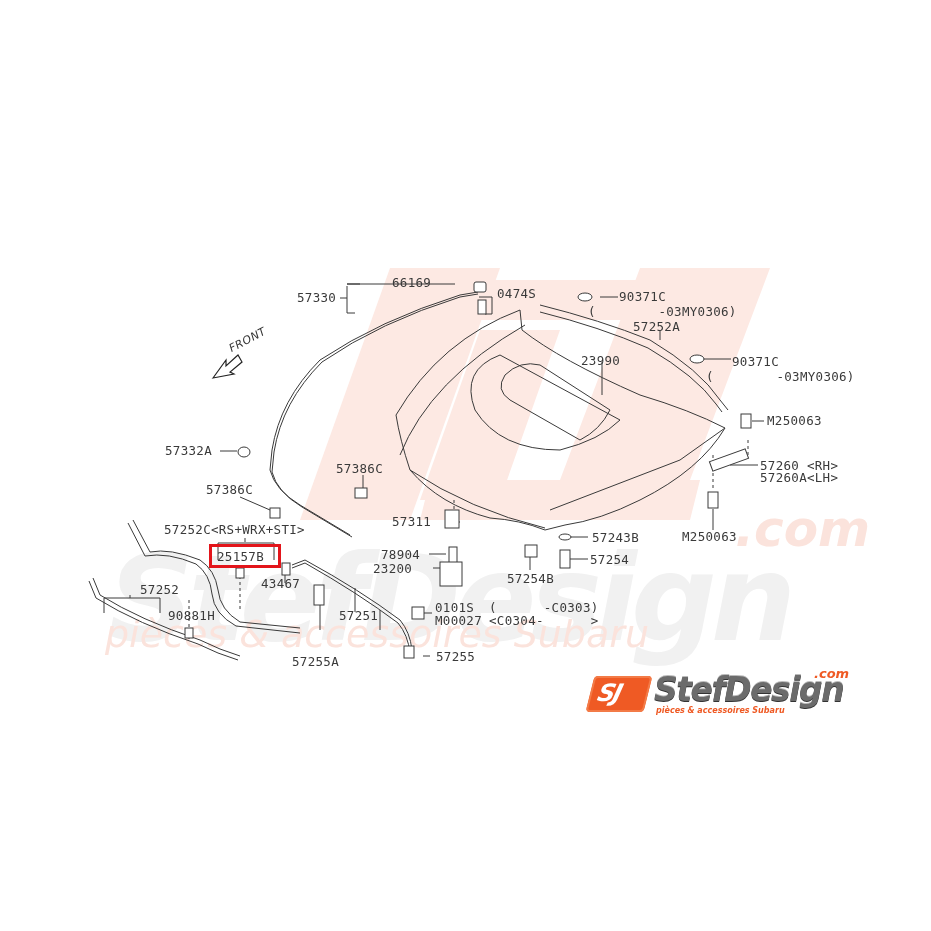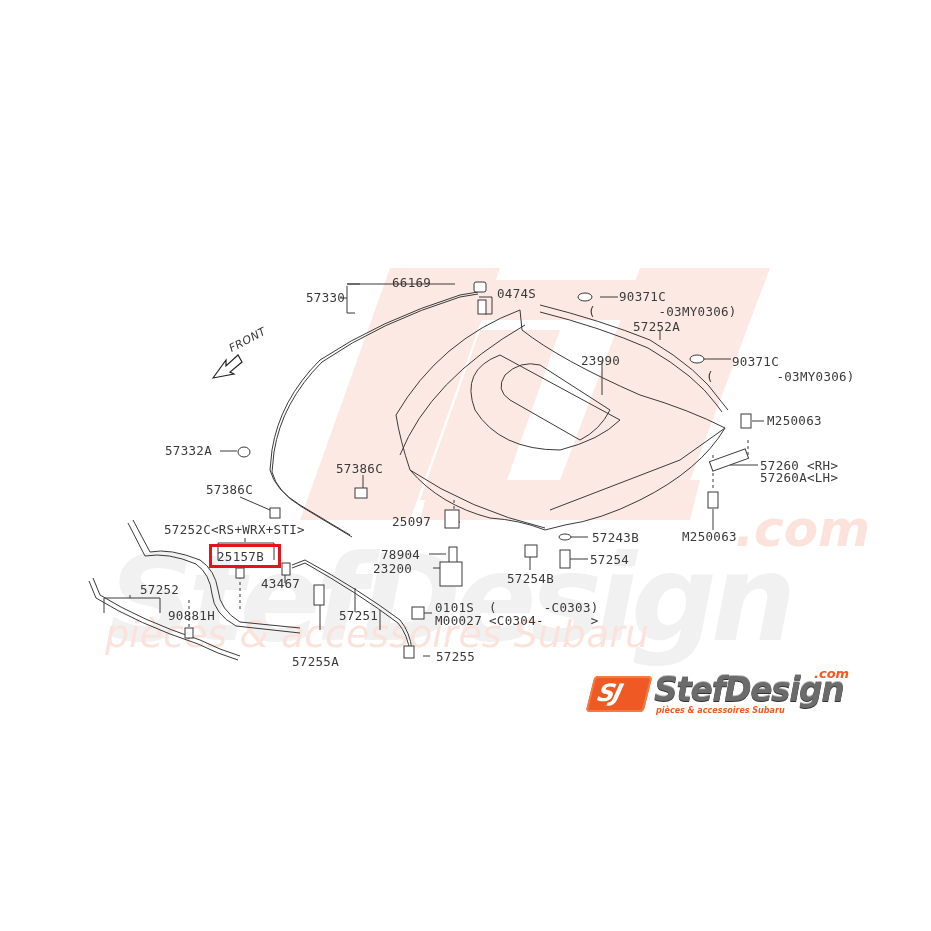--- a/index.html
+++ b/index.html
@@ -127,21 +127,21 @@
     </g>
 
     <g fill="#fff" stroke="#222" stroke-width="1.2">
       <path d="M213,378 L226,360 L226,366 L238,355 L242,362 L230,372 L234,374 Z"></path>
     </g>
   </svg>
 
   <div class="front-lbl">FRONT</div>
 
   <div class="lbl" style="left:392px;top:277px">66169</div>
-  <div class="lbl" style="left:306px;top:292px">57330</div>
+  <div class="lbl" style="left:297px;top:292px">57330</div>
   <div class="lbl" style="left:497px;top:288px">0474S</div>
   <div class="lbl" style="left:619px;top:291px">90371C</div>
   <div class="lbl" style="left:588px;top:306px">(        -03MY0306)</div>
   <div class="lbl" style="left:633px;top:321px">57252A</div>
   <div class="lbl" style="left:581px;top:355px">23990</div>
   <div class="lbl" style="left:732px;top:356px">90371C</div>
   <div class="lbl" style="left:706px;top:371px">(        -03MY0306)</div>
   <div class="lbl" style="left:767px;top:415px">M250063</div>
   <div class="lbl" style="left:760px;top:460px">57260 &lt;RH&gt;</div>
   <div class="lbl" style="left:760px;top:472px">57260A&lt;LH&gt;</div>
@@ -150,21 +150,21 @@
   <div class="lbl" style="left:206px;top:484px">57386C</div>
   <div class="lbl" style="left:336px;top:463px">57386C</div>
   <div class="lbl" style="left:164px;top:524px">57252C&lt;RS+WRX+STI&gt;</div>
   <div class="lbl" style="left:217px;top:551px">25157B</div>
   <div class="hl-box" style="left:209px;top:544px;width:72px;height:24px"></div>
   <div class="lbl" style="left:261px;top:578px">43467</div>
   <div class="lbl" style="left:140px;top:584px">57252</div>
   <div class="lbl" style="left:168px;top:610px">90881H</div>
   <div class="lbl" style="left:292px;top:656px">57255A</div>
   <div class="lbl" style="left:339px;top:610px">57251</div>
-  <div class="lbl" style="left:392px;top:516px">25097</div>
+  <div class="lbl" style="left:392px;top:516px">57311</div>
   <div class="lbl" style="left:381px;top:549px">78904</div>
   <div class="lbl" style="left:373px;top:563px">23200</div>
   <div class="lbl" style="left:435px;top:602px">0101S</div>
   <div class="lbl" style="left:489px;top:602px">(      -C0303)</div>
   <div class="lbl" style="left:435px;top:615px">M00027</div>
   <div class="lbl" style="left:489px;top:615px">&lt;C0304-      &gt;</div>
   <div class="lbl" style="left:436px;top:651px">57255</div>
   <div class="lbl" style="left:592px;top:532px">57243B</div>
   <div class="lbl" style="left:590px;top:554px">57254</div>
   <div class="lbl" style="left:507px;top:573px">57254B</div>

